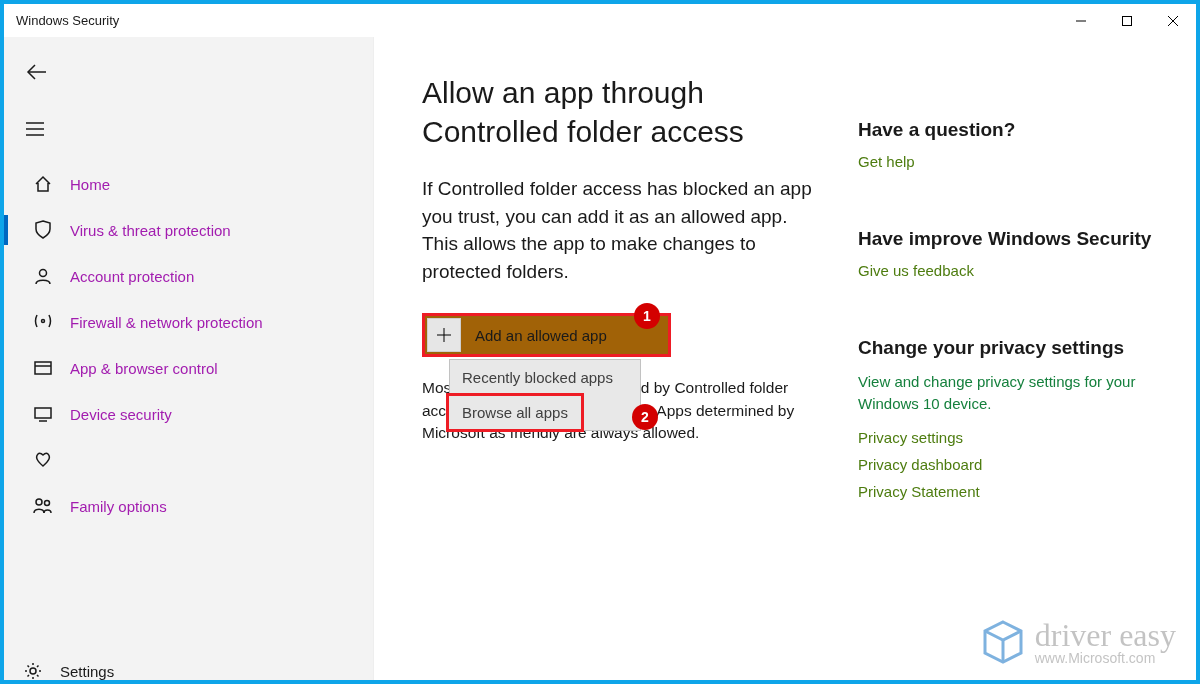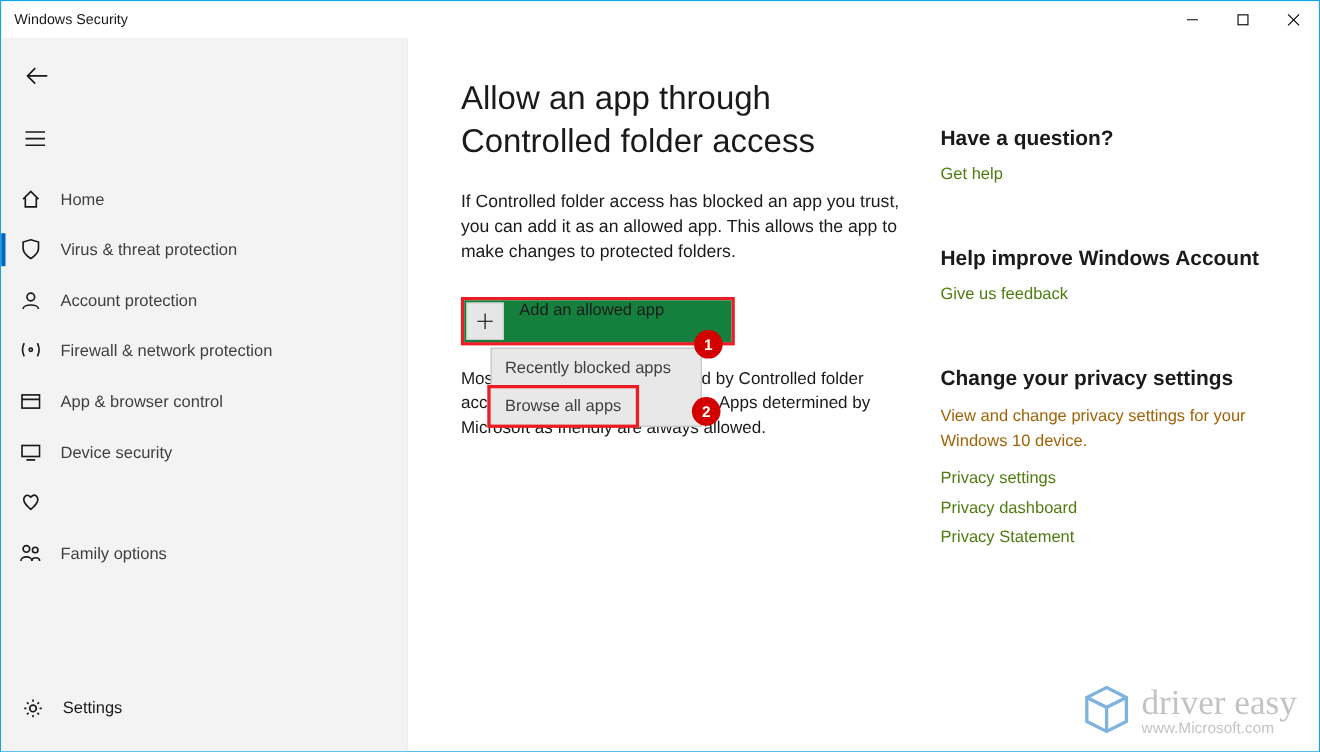--- a/index.html
+++ b/index.html
@@ -1,58 +1,58 @@
 <!DOCTYPE html>
 <html><head>
 <meta charset="utf-8">
 <style>
   * { box-sizing: border-box; margin: 0; padding: 0; }
   html, body { width: 1200px; height: 684px; font-family: "Segoe UI", Arial, sans-serif; background: #fff; color: #1a1a1a; }
-  .window { width: 1200px; height: 684px; border: 1px solid #0ea5e9; position: relative; display: flex; flex-direction: column; }
+  .window { width: 1200px; height: 684px; border: 4px solid #0ea5e9; position: relative; display: flex; flex-direction: column; }
   .titlebar { height: 33px; display: flex; align-items: center; padding-left: 12px; font-size: 13px; color: #1a1a1a; }
   .titlebar .title { flex: 1; }
   .title-controls { display: flex; }
   .title-btn { width: 46px; height: 33px; display: flex; align-items: center; justify-content: center; }
   .title-btn svg { stroke: #000; stroke-width: 1; fill: none; }
   .body { flex: 1; display: flex; overflow: hidden; }
 
   .sidebar { width: 370px; background: #f3f3f3; border-right: 1px solid rgba(0,0,0,0.02); display: flex; flex-direction: column; padding-top: 18px; }
   .sidebar .back { width: 44px; height: 34px; display:flex; align-items:center; padding-left:22px; }
   .sidebar .hamburger { width: 44px; height: 44px; display:flex; align-items:center; padding-left:22px; margin-top:18px; margin-bottom:10px; }
   .nav { list-style:none; }
-  .nav li { display:flex; align-items:center; height:46px; padding-left:16px; font-size:15px; color:#404040; position:relative; }
+  .nav li { display:flex; align-items:center; height:46px; padding-left:28px; font-size:15px; color:#a21caf; position:relative; }
   .nav li .icon { width:22px; display:flex; justify-content:center; margin-right:16px; }
   .nav li.active::before { content:""; position:absolute; left:0; top:8px; bottom:8px; width:4px; background:#0067c0; }
   .sidebar-spacer { flex:1; }
-  .settings-row { display:flex; align-items:flex-start; height:48px; padding-left:18px; font-size:15px; }
+  .settings-row { display:flex; align-items:flex-end; height:48px; padding-left:18px; font-size:15px; }
   .settings-row .icon { width:22px; display:flex; justify-content:center; margin-right:16px; }
 
   .content { flex:1; display:flex; padding: 36px 16px 0 48px; position:relative; }
   .main-col { width: 420px; }
   .side-col { width: 320px; margin-left: 16px; padding-top: 46px; }
   h1 { font-weight: 400; font-size: 30px; line-height: 1.3; margin-bottom: 16px; color:#1a1a1a; }
-  .desc { font-size: 16px; line-height: 1.45; color:#1a1a1a; margin-bottom: 28px; max-width: 400px; margin-top: 24px; }
+  .desc { font-size: 19px; line-height: 1.45; color:#1a1a1a; margin-bottom: 28px; max-width: 400px; margin-top: 24px; }
   .desc2 { font-size: 15.5px; line-height: 1.45; color:#1a1a1a; max-width: 390px; margin-top: 20px; }
 
   .add-btn-wrap { position: relative; border: 3px solid #ee1c25; width: 249px; height: 44px; }
-  .add-btn { width:100%; height:100%; display:flex; background:#15803d; }
+  .add-btn { width:100%; height:100%; display:flex; align-items:center; background:#a16207; }
   .add-btn .plus-box { width:34px; height:34px; margin:2px 0 2px 2px; background:#e6e6e6; border:1px solid #cfcfcf; display:flex; align-items:center; justify-content:center; }
   .add-btn .plus-box svg { stroke:#000; stroke-width:1; }
   .add-btn .label { margin-left: 14px; font-size:15px; }
   .step-badge { width:26px; height:26px; border-radius:50%; background:#d30000; color:#fff; display:flex; align-items:center; justify-content:center; font-size:14px; font-weight:600; position:absolute; }
   .badge1 { left: 260px; top: 266px; }
   .badge2 { left: 182px; top: 44px; }
 
   .dropdown { position:absolute; left: 27px; top: 46px; width:192px; background:#e8e8e8; border:1px solid #c2c2c2; }
   .dropdown .item { height:35px; display:flex; align-items:center; padding-left:12px; font-size:15px; color:#404040; }
   .dropdown .item.highlight { outline: 3px solid #ee1c25; outline-offset:-1px; width:134px; margin-left:-2px; background:#e8e8e8; position:relative; z-index:2; padding-left:14px; }
 
   .side-section { margin-bottom: 58px; }
   .side-section h2 { font-size: 19px; font-weight: 600; margin-bottom: 12px; }
-  .side-section .body-text { font-size:15px; line-height:1.45; margin-bottom:14px; color:#a16207; }
+  .side-section .body-text { font-size:15px; line-height:1.45; margin-bottom:14px; color:#15803d; }
   .link { color:#4d7c0f; font-size:15px; margin-bottom:10px; display:block; }
 
   .watermark { position:absolute; right:20px; bottom:14px; display:flex; align-items:center; opacity:0.5; }
   .watermark svg.cube { stroke:#0067c0; stroke-width:3; fill:none; }
   .watermark .wm-text { margin-left:8px; color:#888; }
   .watermark .wm-brand { font-size:32px; font-family: Georgia, serif; display:block; }
   .watermark .wm-url { font-size:14px; display:block; margin-top:-4px; }
 
   svg { fill:none; stroke:#1a1a1a; stroke-width:1.5; }
 </style>
@@ -215,21 +215,21 @@
       </div>
 
       <div class="step-badge badge1">1</div>
 
       <div class="side-col">
         <div class="side-section">
           <h2>Have a question?</h2>
           <a class="link">Get help</a>
         </div>
         <div class="side-section">
-          <h2>Help improve Windows Account</h2>
+          <h2>Have improve Windows Security</h2>
           <a class="link">Give us feedback</a>
         </div>
         <div class="side-section">
           <h2>Change your privacy settings</h2>
           <p class="body-text">View and change privacy settings for your Windows 10 device.</p>
           <a class="link">Privacy settings</a>
           <a class="link">Privacy dashboard</a>
           <a class="link">Privacy Statement</a>
         </div>
       </div>

